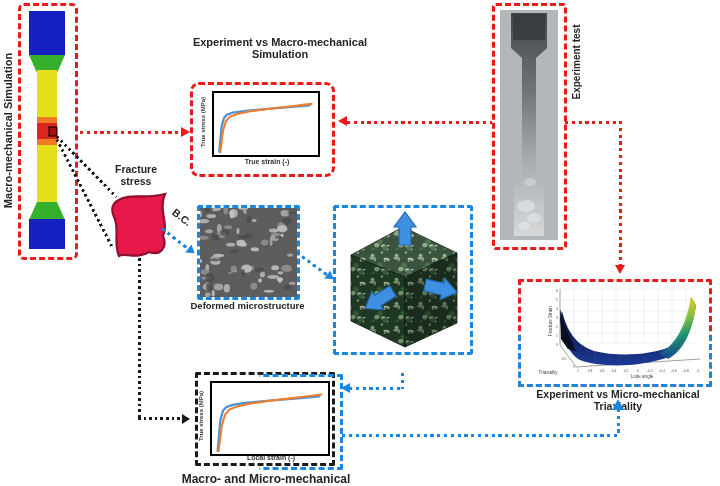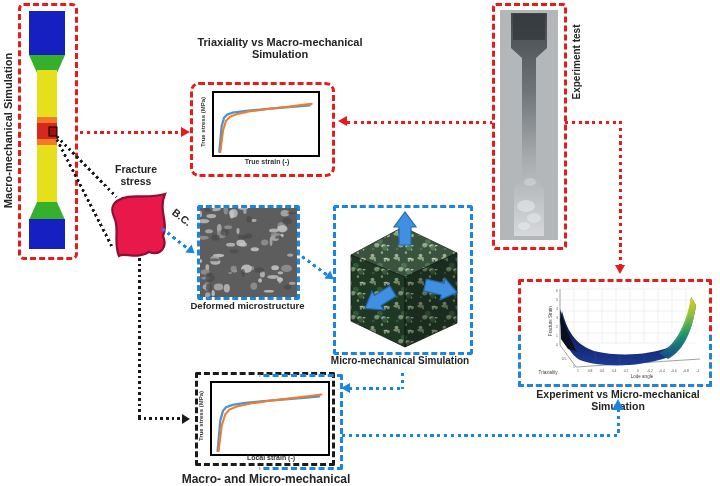--- a/index.html
+++ b/index.html
@@ -46,21 +46,21 @@
     <polygon points="4,49 40,49 32,67 12,67" fill="#35b02c"></polygon>
     <rect x="12" y="64" width="20" height="133" fill="#e6df1b"></rect>
     <rect x="12" y="111" width="20" height="28" fill="#f07a28"></rect>
     <rect x="12" y="117" width="20" height="16" fill="#d8281e"></rect>
     <rect x="24" y="121" width="8" height="9" fill="#a50f0f" stroke="#000" stroke-width="1"></rect>
     <polygon points="12,196 32,196 40,214 4,214" fill="#35b02c"></polygon>
     <rect x="4" y="213" width="36" height="30" fill="#1620c0"></rect>
   </svg>
   <div class="abs cap rot" style="left:-122px;top:124px;width:260px;height:13px;font-size:11px;">Macro-mechanical Simulation</div>
 
-  <div class="abs cap" style="left:170px;top:36px;width:220px;height:14px;font-size:11px;">Triaxiality vs Macro-mechanical Simulation</div>
+  <div class="abs cap" style="left:170px;top:36px;width:220px;height:14px;font-size:11px;">Experiment vs Macro-mechanical Simulation</div>
 
   <div class="box" style="left:190px;top:82px;width:139px;height:89px;border-radius:9px;"></div>
   <div class="plot" style="left:212px;top:91px;width:104px;height:62px;">
     <svg width="104" height="62" viewBox="0 0 100 60">
       <polyline fill="none" stroke-width="2.2" stroke-linecap="round" stroke="#4f92d2" points="4.8,57.0 7.1,32.0 9.4,24.0 12.2,21.0 17.7,19.0 28.8,17.5 44.4,16.0 62.8,14.5 81.2,13.0 92.2,12.0"></polyline>
       <polyline fill="none" stroke-width="2" stroke-linecap="round" stroke="#ee7d2e" points="5.8,57.0 8.5,36.0 11.3,27.0 15.0,23.0 21.4,20.5 33.4,18.0 50.8,15.5 69.2,13.5 85.8,11.5 94.1,10.5"></polyline>
     </svg>
   </div>
   <div class="axlbl rot" style="left:171px;top:118px;width:66px;height:8px;font-size:6px;">True stress (MPa)</div>
   <div class="axlbl" style="left:222px;top:158px;width:90px;height:9px;font-size:7px;">True strain (-)</div>
@@ -214,21 +214,20 @@
     <g transform="translate(66,36) rotate(-90)">
       <polygon points="0,-6 18,-6 18,-11 33,0 18,11 18,6 0,6" fill="#3f90e0" stroke="#2268ad" stroke-width="1.2"></polygon>
     </g>
     <g transform="translate(86,76) rotate(13)">
       <polygon points="0,-6 18,-6 18,-11 33,0 18,11 18,6 0,6" fill="#3f90e0" stroke="#2268ad" stroke-width="1.2"></polygon>
     </g>
     <g transform="translate(54,82) rotate(148)">
       <polygon points="0,-6 18,-6 18,-11 33,0 18,11 18,6 0,6" fill="#3f90e0" stroke="#2268ad" stroke-width="1.2"></polygon>
     </g>
   </svg>
-  <div class="abs cap" style="left:325px;top:355px;width:150px;font-size:10px;">Micro-mechanical Simulation</div>
 
   <div class="box black" style="left:195px;top:372px;width:134px;height:88px;border-radius:2px;"></div>
   <div class="box blue" style="left:199px;top:374px;width:138px;height:90px;border-radius:2px;clip-path:inset(0 0 0 42%);"></div>
   <div class="plot" style="left:210px;top:381px;width:116px;height:71px;">
     <svg width="116" height="71" viewBox="0 0 112 69">
       <polyline fill="none" stroke-width="2.2" stroke-linecap="round" stroke="#4f92d2" points="5.1,66.0 7.7,36.5 10.3,27.1 13.4,23.5 19.6,21.2 32.1,19.4 49.8,17.6 70.6,15.9 91.4,14.1 103.9,12.9"></polyline>
       <polyline fill="none" stroke-width="2" stroke-linecap="round" stroke="#ee7d2e" points="6.1,66.0 9.2,41.2 12.4,30.6 16.5,25.9 23.8,22.9 37.3,20.0 57.1,17.0 77.9,14.7 96.6,12.3 106.0,11.1"></polyline>
     </svg>
   </div>
   <div class="axlbl rot" style="left:169px;top:412px;width:66px;height:8px;font-size:6px;">True stress (MPa)</div>
@@ -299,21 +298,21 @@
         <text x="34" y="9">6</text>
       </g>
     <g id="tri-ticks" font-size="3.4" fill="#555" text-anchor="middle">
         <text x="40" y="77">0.5</text>
         <text x="50" y="85">1</text>
       </g>
     <text x="118" y="94.5" font-size="4.5" fill="#444" text-anchor="middle">Lode angle</text>
     <text x="24" y="91" font-size="4.5" fill="#444" text-anchor="middle">Triaxiality</text>
     <text x="28" y="38" font-size="4.5" fill="#444" text-anchor="middle" transform="rotate(-90 28 38)">Fracture Strain</text>
   </svg>
-  <div class="abs cap" style="left:520px;top:388px;width:196px;font-size:10.5px;">Experiment vs Micro-mechanical Simulation</div>
+  <div class="abs cap" style="left:520px;top:388px;width:196px;font-size:10.5px;">Experiment vs Micro-mechanical Triaxiality</div>
 
   <div class="dot-h red" style="left:80px;top:131px;width:102px;"></div>
   <div class="ah-r" style="left:181px;top:127px;"></div>
 
   <div class="dot-h red" style="left:347px;top:121px;width:145px;"></div>
   <div class="ah-l" style="left:338px;top:116px;"></div>
 
   <div class="dot-h red" style="left:565px;top:121px;width:56px;"></div>
   <div class="dot-v red" style="left:619px;top:121px;height:145px;"></div>
   <div class="ah-d" style="left:615px;top:265px;"></div>

